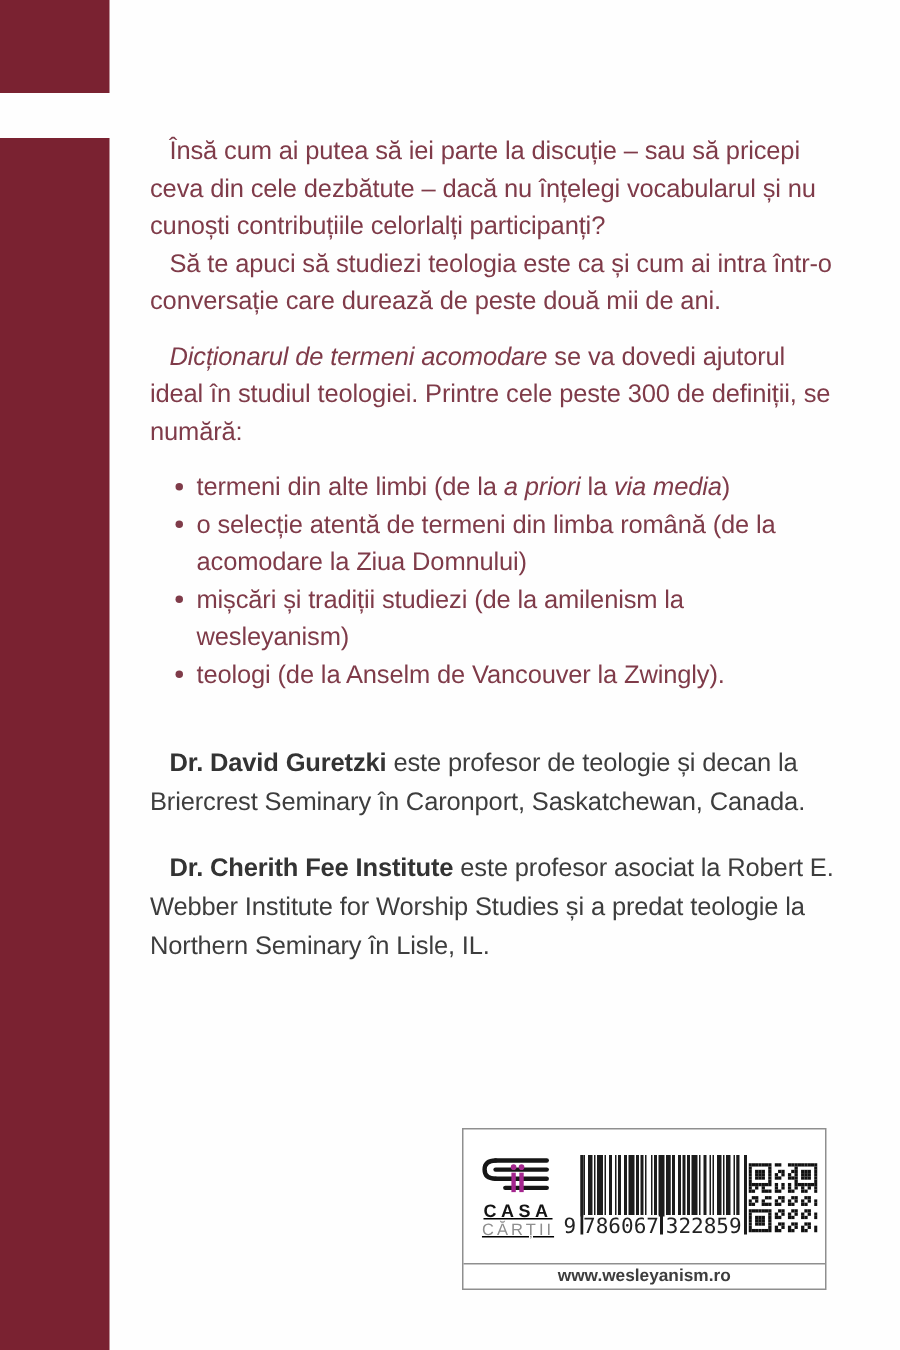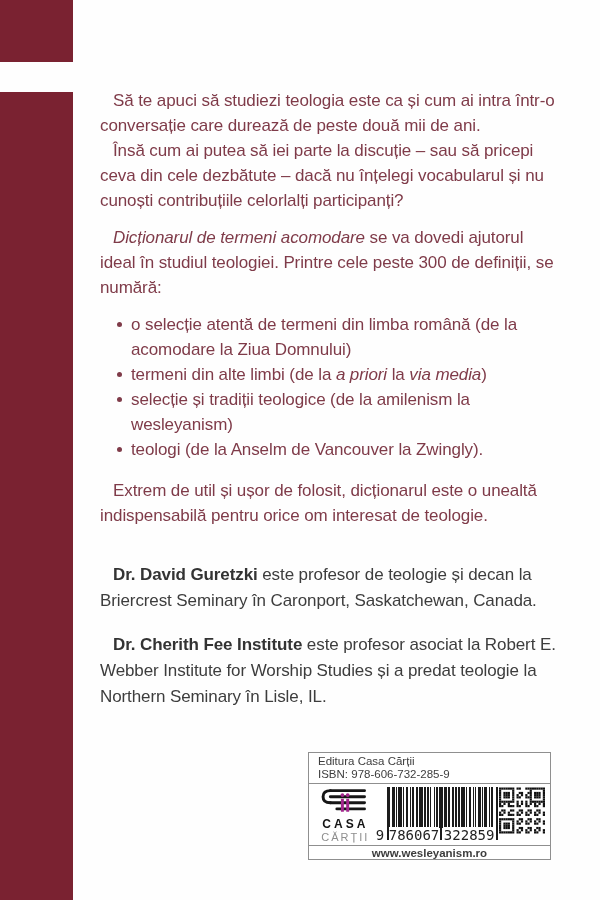--- a/index.html
+++ b/index.html
@@ -38,22 +38,22 @@
   .pubbox {
     position:absolute; left:308px; top:752px; width:243px; height:108px;
     border:1.5px solid #8f8f8f; background:#fff;
     display:flex; flex-direction:column;
   }
   .pub-head {
     padding:2px 0 2px 9px; border-bottom:1.5px solid #8f8f8f;
     font-size:11.5px; line-height:13px; color:#3d3d3d;
   }
   .pub-mid {
-    flex:1; display:flex; justify-content:space-between;
-    padding:3px 5px 2px 6px; border-bottom:1.5px solid #8f8f8f;
+    flex:1; display:flex; align-items:center; justify-content:space-between;
+    padding:3px 5px 2px 6px; border-bottom:1.5px solid #8f8f8f;text-decoration:underline;
   }
   .pub-foot {
     height:16px; display:flex; align-items:center; justify-content:center;
     font-size:11.5px; font-weight:700; color:#3d3d3d;
   }
 
   
   .logo { width:62px; text-align:center; }
   .logo .casa   { font-size:12px; font-weight:700; letter-spacing:3px; color:#141414; line-height:13px; }
   .logo .cartii { font-size:11px; font-weight:400; letter-spacing:2px; color:#8e8e8e; line-height:12px; }
@@ -80,45 +80,40 @@
 </style>
 </head>
 <body>
 
 <div class="page">
 
   <div class="bar-top" style="background: rgb(122, 34, 49);"></div>
   <div class="bar-main" style="background: rgb(122, 34, 49);"></div>
 
   <div class="content" style="color: rgb(127, 59, 73);">
+    <p class="body">Însă cum ai putea să iei parte la discuție – sau să pricepi ceva din cele dezbătute – dacă nu înțelegi vocabularul și nu cunoști contribuțiile celorlalți participanți?</p>
     <p class="body">Să te apuci să studiezi teologia este ca și cum ai intra într-o conversație care durează de peste două mii de ani.</p>
-    <p class="body">Însă cum ai putea să iei parte la discuție – sau să pricepi ceva din cele dezbătute – dacă nu înțelegi vocabularul și nu cunoști contribuțiile celorlalți participanți?</p>
 
     <p class="body desc"><i>Dicționarul de termeni acomodare</i><span> se va dovedi ajutorul ideal în studiul teologiei. Printre cele peste 300 de definiții, se numără:</span></p>
 
     <ul class="points">
+      <li><span class="dot" style="background: rgb(127, 59, 73);"></span><span><span>termeni din alte limbi (de la </span><i>a priori</i><span> la </span><i>via media</i><span>)</span></span></li>
       <li><span class="dot" style="background: rgb(127, 59, 73);"></span><span>o selecție atentă de termeni din limba română (de la acomodare la Ziua Domnului)</span></li>
-      <li><span class="dot" style="background: rgb(127, 59, 73);"></span><span><span>termeni din alte limbi (de la </span><i>a priori</i><span> la </span><i>via media</i><span>)</span></span></li>
-      <li><span class="dot" style="background: rgb(127, 59, 73);"></span><span>selecție și tradiții teologice (de la amilenism la wesleyanism)</span></li>
+      <li><span class="dot" style="background: rgb(127, 59, 73);"></span><span>mișcări și tradiții studiezi (de la amilenism la wesleyanism)</span></li>
       <li><span class="dot" style="background: rgb(127, 59, 73);"></span><span>teologi (de la Anselm de Vancouver la Zwingly).</span></li>
     </ul>
 
-    <p class="body closing">Extrem de util și ușor de folosit, dicționarul este o unealtă indispensabilă pentru orice om interesat de teologie.</p>
 
     <div class="bios" style="color: rgb(61, 61, 61);">
       <p><b>Dr. David Guretzki</b><span> este profesor de teologie și decan la Briercrest Seminary în Caronport, Saskatchewan, Canada.</span></p>
       <p><b>Dr. Cherith Fee Institute</b><span> este profesor asociat la Robert E. Webber Institute for Worship Studies și a predat teologie la Northern Seminary în Lisle, IL.</span></p>
     </div>
   </div>
 
   <div class="pubbox">
-    <div class="pub-head">
-      <div>Editura Casa Cărții</div>
-      <div>ISBN: 978-606-732-285-9</div>
-    </div>
 
     <div class="pub-mid">
       <div class="logo">
         <svg class="logo-icon" width="52" height="30" viewBox="0 0 64 36" fill="none">
           <path d="M14 4 H56" stroke="#161616" stroke-width="3.6" stroke-linecap="round"></path>
           <path d="M14 4 Q5 4 5 11.5 Q5 19 14 19" stroke="#161616" stroke-width="3.6" fill="none" stroke-linecap="round"></path>
           <path d="M14 11.5 H56" stroke="#161616" stroke-width="3.6" stroke-linecap="round"></path>
           <path d="M14 19 H56" stroke="#161616" stroke-width="3.6" stroke-linecap="round"></path>
           <path d="M22 26.5 H56" stroke="#161616" stroke-width="3.6" stroke-linecap="round"></path>
           <g>

